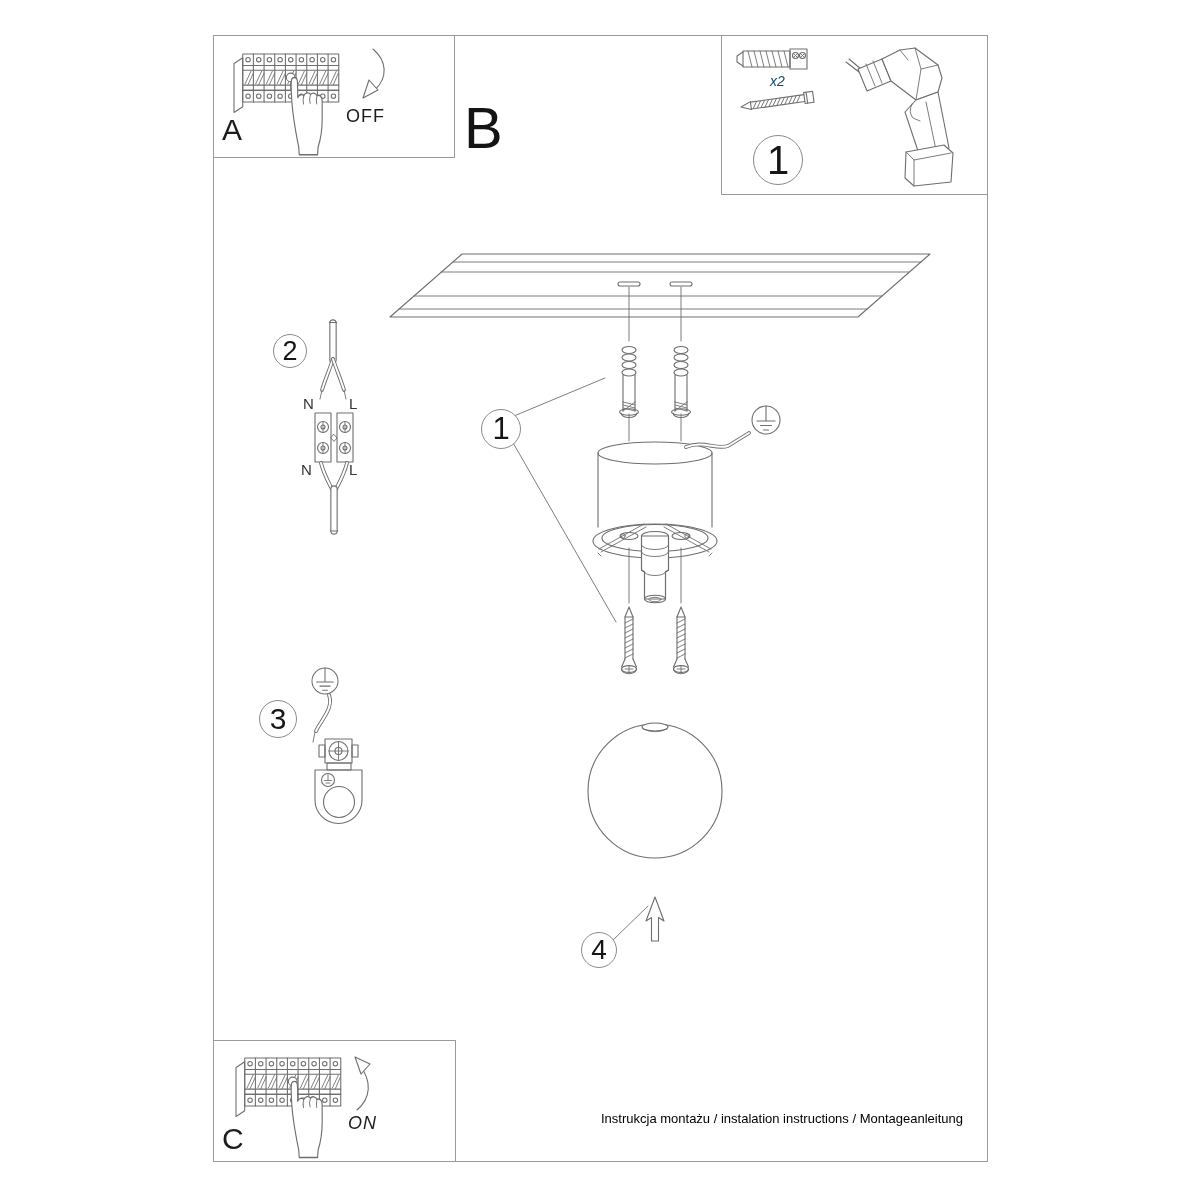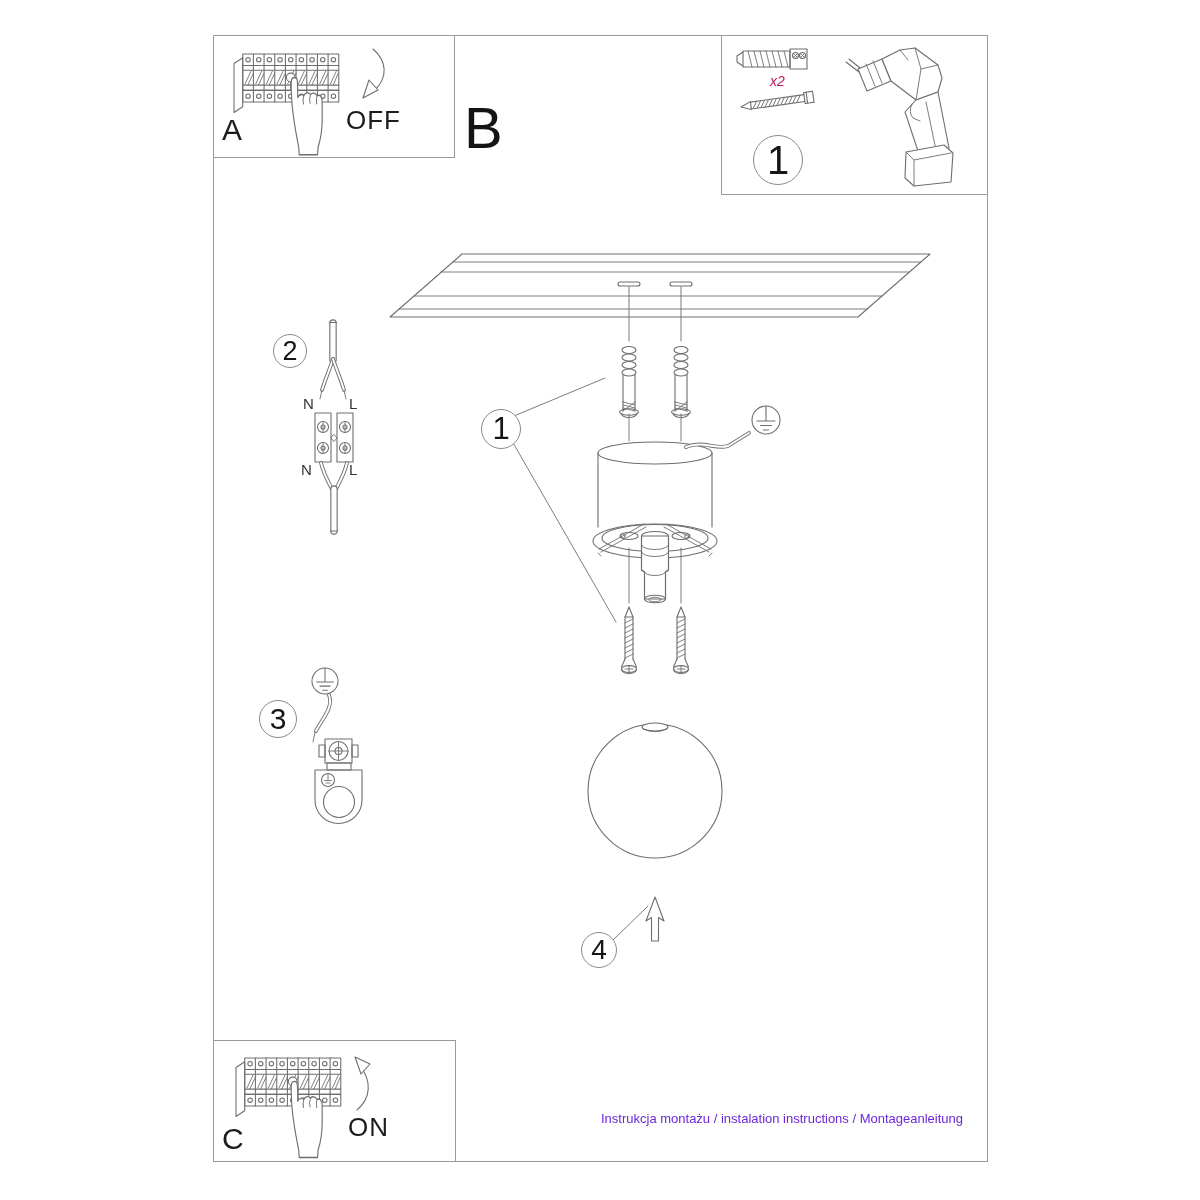--- a/index.html
+++ b/index.html
@@ -9,26 +9,26 @@
   svg.art{position:absolute;left:0;top:0;width:1200px;height:1200px;}
   svg.art *{fill:none;stroke:#6e6e6e;stroke-width:1.1;stroke-linecap:round;stroke-linejoin:round;}
   svg.art .fw{fill:#ffffff;}
   svg.art .thin{stroke-width:0.9;}
   svg.art .tube-o{stroke-width:3.8;}
   svg.art .tube-i{stroke:#ffffff;stroke-width:2.0;}
   svg.art .cable-o{stroke-width:7.4;}
   svg.art .cable-i{stroke:#ffffff;stroke-width:5.2;}
   .lbl{position:absolute;color:#1c1c1c;line-height:1;white-space:nowrap;}
   .big-letter{font-size:30px;}
-  .state{font-size:26px;letter-spacing:1px;}
+  .state{font-size:18px;letter-spacing:1px;}
   .circ{position:absolute;border:1.3px solid #8a8a8a;border-radius:50%;background:#fff;
         display:flex;align-items:center;justify-content:center;color:#161616;box-sizing:border-box;}
   .nl{position:absolute;font-size:15px;color:#333;line-height:1;}
-  .footer{position:absolute;left:601px;top:1110px;font-size:13px;line-height:17.5px;color:#6d28d9;}
-  .x2{position:absolute;left:770px;top:74px;font-size:14px;font-style:italic;color:#be185d;line-height:1;}
+  .footer{position:absolute;left:601px;top:1110px;font-size:13px;line-height:17.5px;color:#000000;}
+  .x2{position:absolute;left:770px;top:74px;font-size:14px;font-style:italic;color:#0c4a6e;line-height:1;}
   .letter-b{position:absolute;left:464px;top:99px;font-size:58px;color:#141414;line-height:1;}
 </style>
 </head>
 <body>
 
 <div class="page">
 
   <svg class="art" viewBox="0 0 1200 1200">
     <defs>
       <g id="sym-breaker">
@@ -290,19 +290,19 @@
 
   <div class="circ" style="left:259px;top:700px;width:38px;height:38px;font-size:30px;">
     <span>3</span>
   </div>
 
   <div class="circ" style="left:581px;top:932px;width:36px;height:36px;font-size:28px;">
     <span>4</span>
   </div>
 
   <span class="lbl big-letter" style="left:222px;top:1124px;">C</span>
-  <span class="lbl state" style="left:348px;top:1114px;">ON</span>
+  <span class="lbl state" style="left:348px;top:1114px;font-style:italic;">ON</span>
 
   <div class="footer">
     <div>Instrukcja montażu / instalation instructions / Montageanleitung</div>
   </div>
 
 </div>
 
 </body></html>

